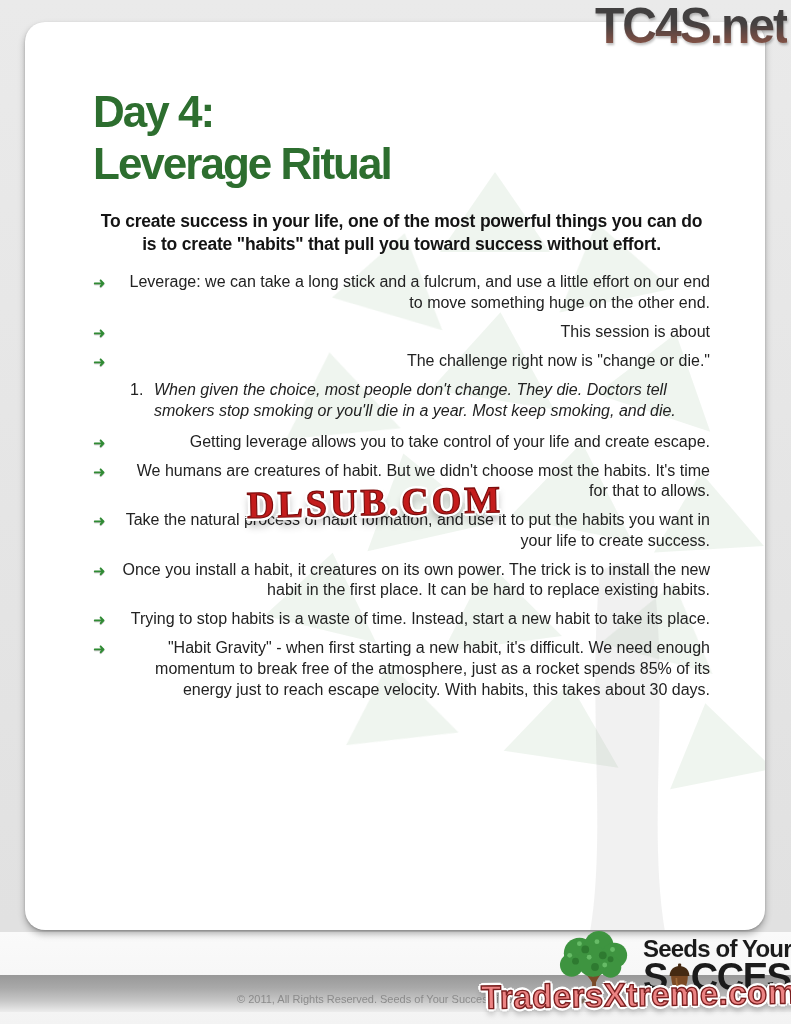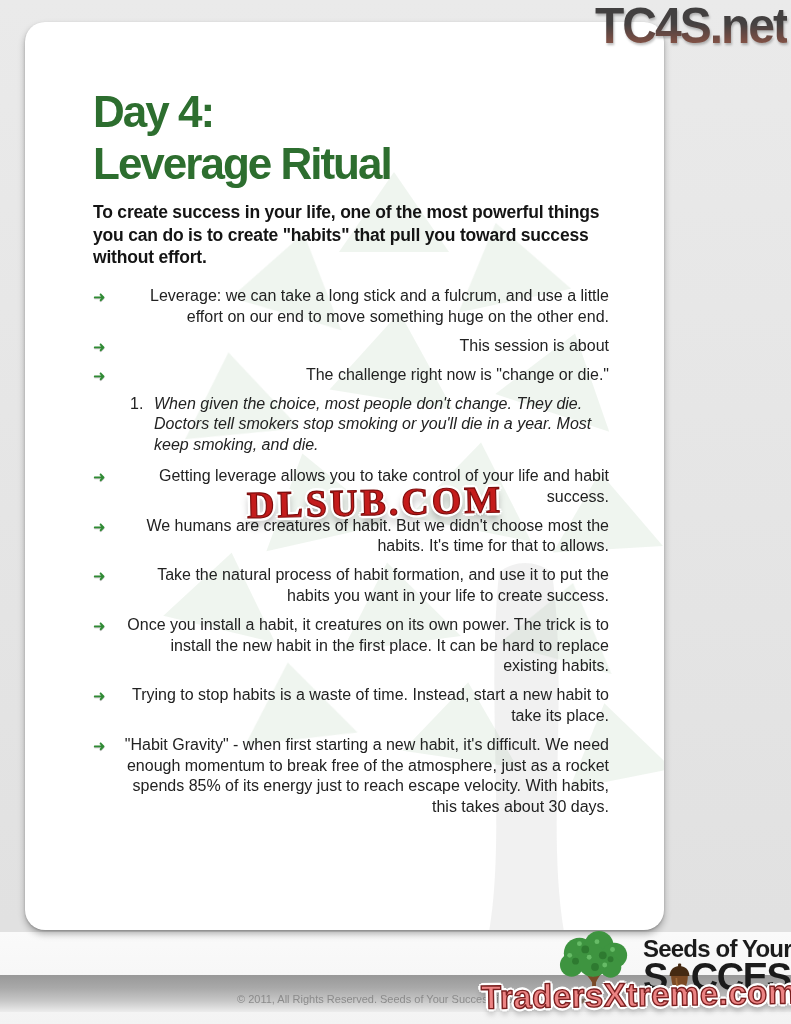--- a/index.html
+++ b/index.html
@@ -9,29 +9,29 @@
     font-family:"Liberation Sans", sans-serif;
     background:linear-gradient(180deg,#eaeaea 0%,#e4e4e4 60%,#e1e1e1 90%);
     margin:0 auto;
   }
   .below-card {
     position:absolute; left:0; top:932px; width:100%; bottom:0;
     background:linear-gradient(180deg,#fafafa 0%,#f3f3f3 100%);
   }
   
   .card {
-    position:absolute; left:25px; top:22px; width:639px; height:908px;
+    position:absolute; left:25px; top:22px; width:740px; height:908px;
     background:#ffffff; border-radius:20px;
     box-shadow:0 4px 7px rgba(0,0,0,0.30), 0 1px 2px rgba(0,0,0,0.18);
     overflow:hidden; z-index:1;
   }
   .bg-tree { position:absolute; right:0px; top:120px; width:520px; height:790px; }
   .content { position:relative; padding:64px 55px 0 68px; z-index:2; }
   .title { color:#2d6e2f; font-weight:bold; font-size:44px; line-height:1.18; letter-spacing:-2px; }
-  .intro { margin-top:11px; font-size:17.5px; font-weight:bold; line-height:1.3; letter-spacing:-0.2px; color:#141414; }
+  .intro { margin-top:20px; font-size:17.5px; font-weight:bold; line-height:1.3; letter-spacing:-0.2px; color:#141414;text-align:center; }
   .list { margin-top:17px; }
   .bullet { display:flex; margin-bottom:8px; font-size:16px; line-height:1.3; color:#222; }
   .bullet .arrow { flex:none; width:24px; color:#2f8b33; font-size:15px; line-height:1.4;
     text-shadow:0 1px 0 rgba(0,0,0,0.25); }
   .bullet .btext { flex:1;text-align:right; }
   .numbered { display:flex; margin:2px 0 10px 0; padding-left:37px; font-size:16px; line-height:1.3; color:#222; }
   .numbered .num { flex:none; width:22px; }
   .numbered .ntext { flex:1; padding-left:2px;font-style:italic; }
   
   .tc4s {
@@ -135,21 +135,21 @@
           <span class="btext">The challenge right now is "change or die."</span>
         </div>
 
         <div class="numbered">
           <span class="num">1.</span>
           <span class="ntext">When given the choice, most people don't change. They die. Doctors tell smokers stop smoking or you'll die in a year. Most keep smoking, and die.</span>
         </div>
 
         <div class="bullet">
           <span class="arrow">➜</span>
-          <span class="btext">Getting leverage allows you to take control of your life and habit success.</span>
+          <span class="btext">Getting leverage allows you to take control of your life and create escape.</span>
         </div>
 
         <div class="bullet">
           <span class="arrow">➜</span>
           <span class="btext">We humans are creatures of habit. But we didn't choose most the habits. It's time for that to allows.</span>
         </div>
 
         <div class="bullet">
           <span class="arrow">➜</span>
           <span class="btext">Take the natural process of habit formation, and use it to put the habits you want in your life to create success.</span>

